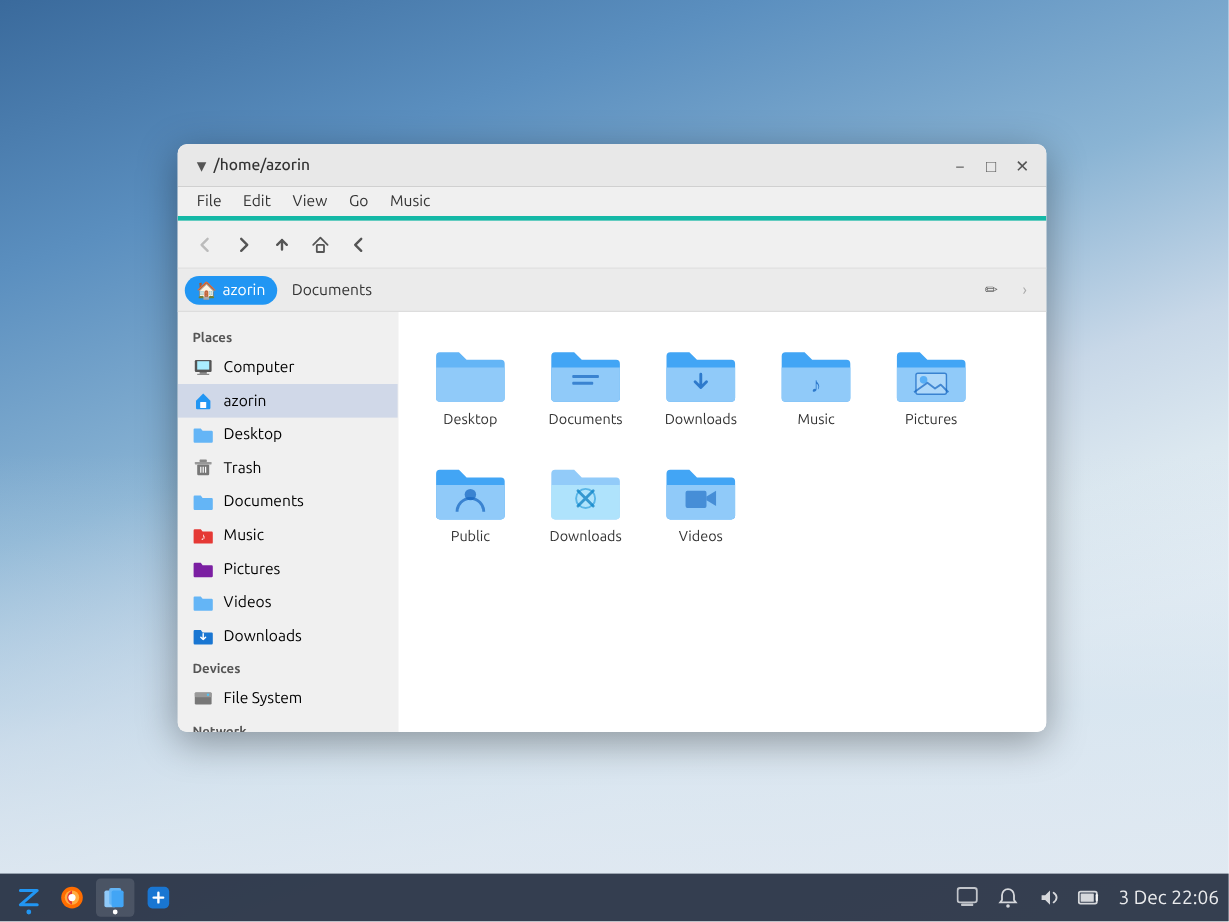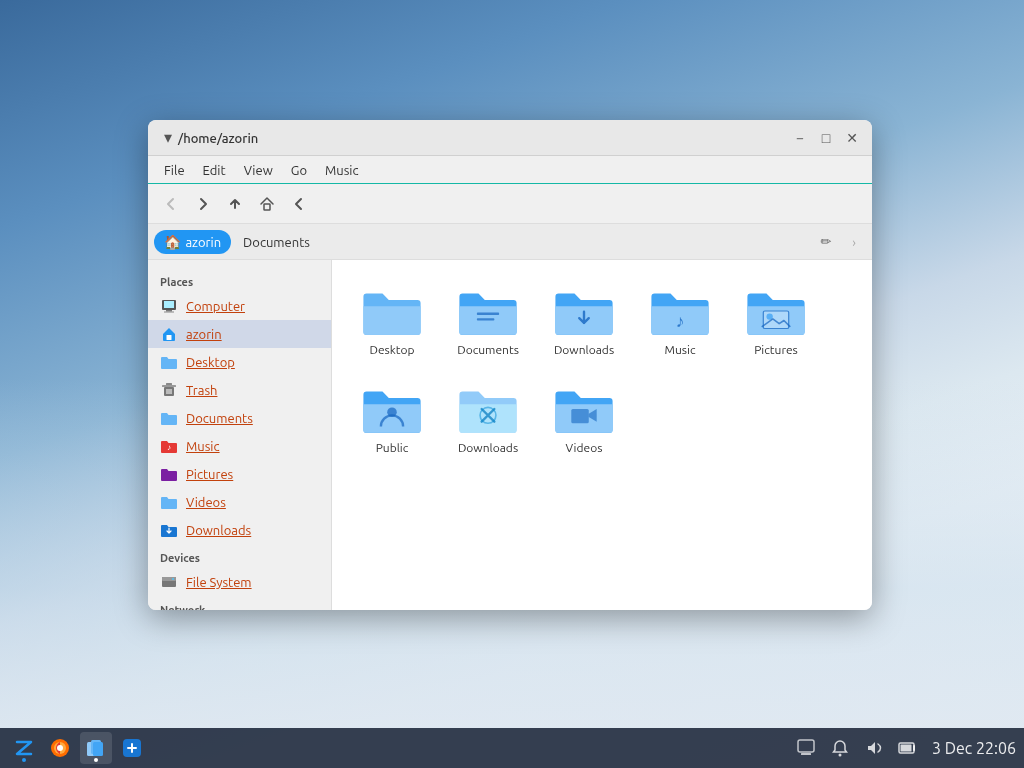--- a/index.html
+++ b/index.html
@@ -152,21 +152,21 @@
     }
 
     
     .menubar {
       height: 28px;
       background: #f0f0f0;
       display: flex;
       align-items: center;
       padding: 0 8px;
       gap: 2px;
-      border-bottom: 1px solid #14b8a6;
+      border-bottom: 4px solid #14b8a6;
       flex-shrink: 0;
     }
     .menu-item {
       padding: 3px 8px;
       border-radius: 4px;
       cursor: pointer;
       color: #333;
       font-size: 13px;
     }
 
@@ -267,23 +267,22 @@
       text-transform: none;
       letter-spacing: 0;
     }
     .sidebar-item {
       display: flex;
       align-items: center;
       gap: 8px;
       padding: 5px 12px;
       cursor: pointer;
       border-radius: 0;
-      color: #c2410c;
+      color: #000000;
       font-size: 13px;
-      text-decoration: underline;
     }
     .sidebar-item.active { background: #d0d8e8; }
     .sidebar-item-icon {
       width: 18px;
       height: 18px;
       display: flex;
       align-items: center;
       justify-content: center;
       font-size: 14px;
       flex-shrink: 0;

